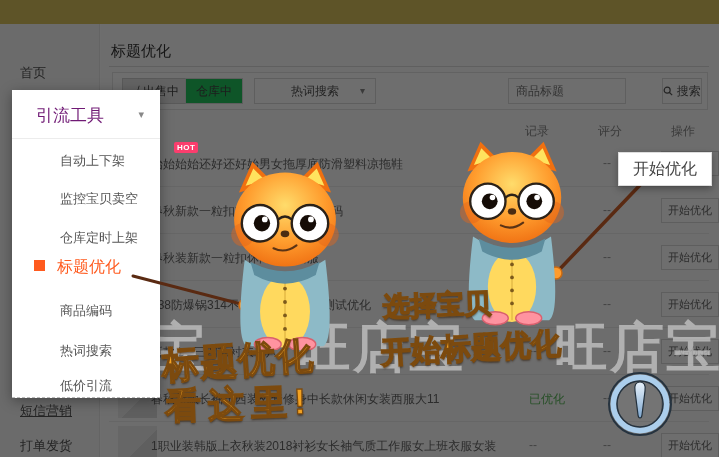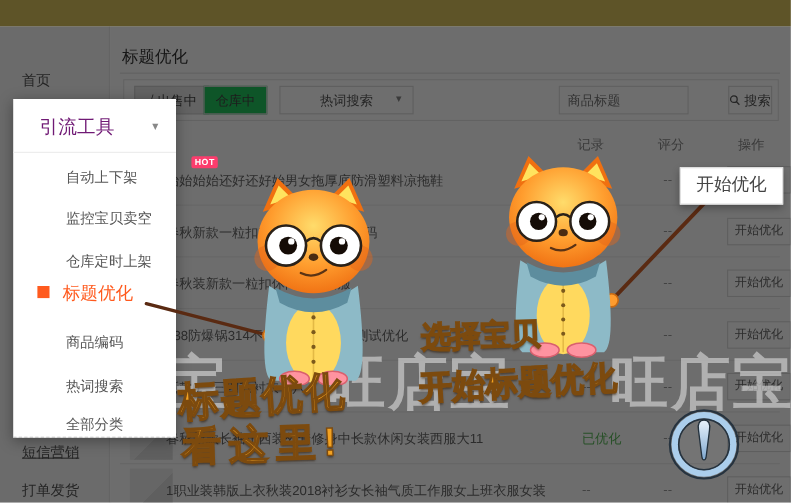--- a/index.html
+++ b/index.html
@@ -215,21 +215,21 @@
         <span class="fly-label">商品编码</span>
         
       </div>
       <div class="fly-item" style="top: 252px;">
         
         <span class="fly-label">热词搜索</span>
         
       </div>
       <div class="fly-item" style="top: 287px;">
         
-        <span class="fly-label">全部分类</span>
+        <span class="fly-label">低价引流</span>
         
       </div>
   </div>
 
   <svg class="wand-layer" width="719" height="457">
     <line x1="133" y1="276" x2="245" y2="305" stroke="#5a2a12" stroke-width="3" stroke-linecap="round"></line>
     <line x1="556" y1="273" x2="641" y2="184" stroke="#5a2a12" stroke-width="3.5" stroke-linecap="round"></line>
     <circle cx="245" cy="305" r="6" fill="#ff9c2e" stroke="#c96a12" stroke-width="1.5"></circle>
     <circle cx="556" cy="273" r="6" fill="#ff9c2e" stroke="#c96a12" stroke-width="1.5"></circle>
   </svg>

